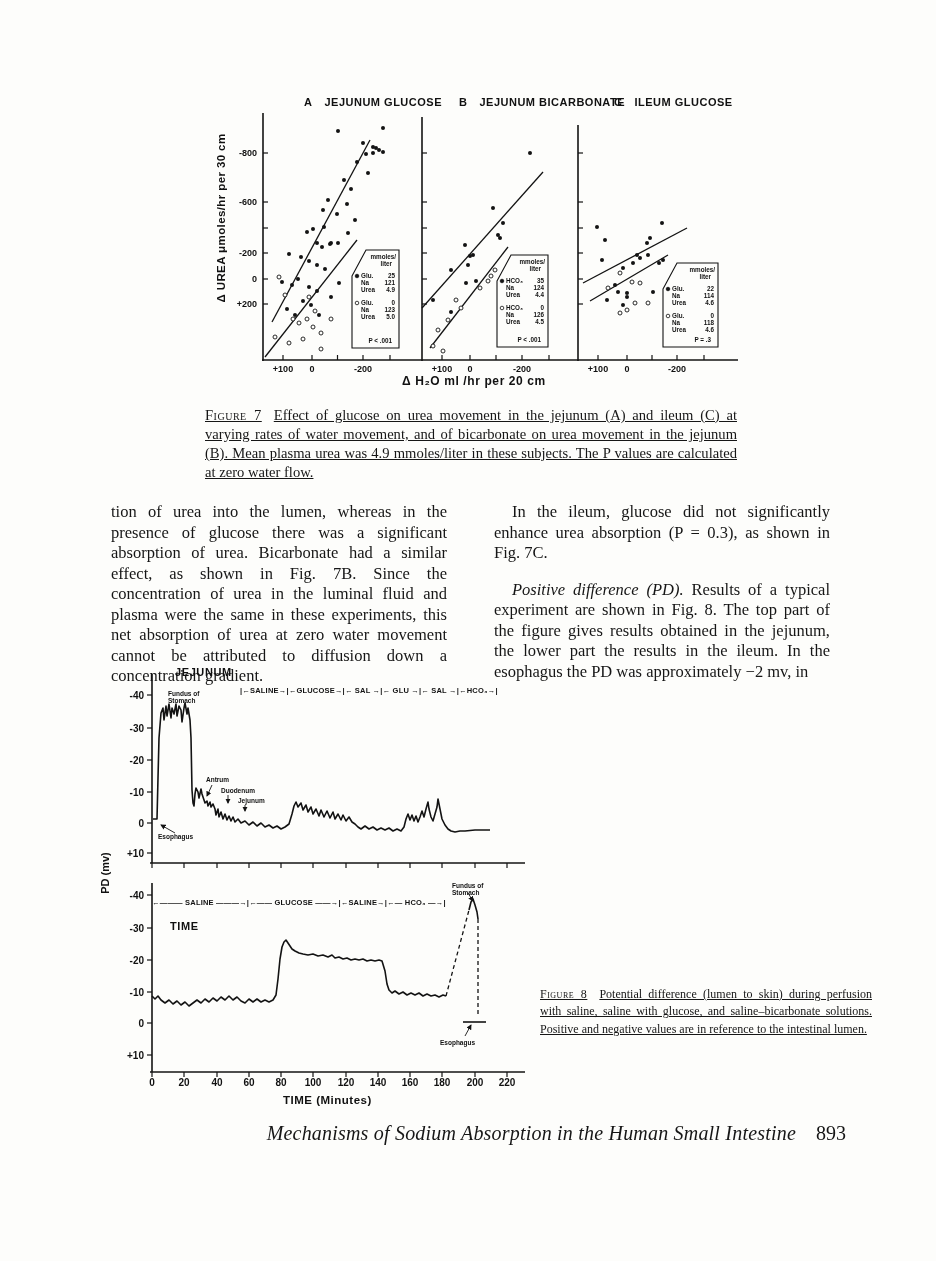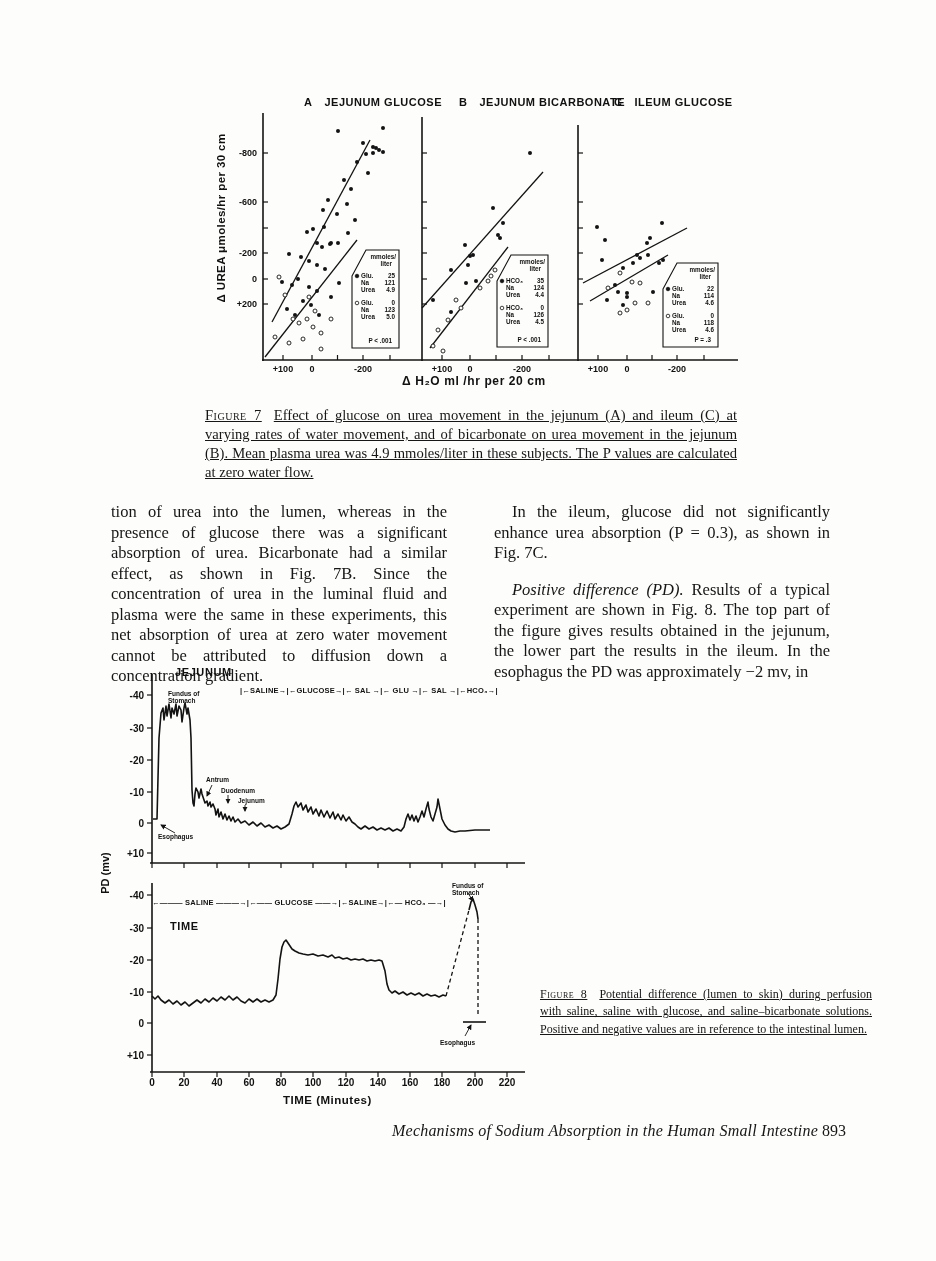--- a/index.html
+++ b/index.html
@@ -30,21 +30,21 @@
        letter-spacing:.6px;color:#111;white-space:nowrap;}
   .tiny{position:absolute;font:bold 6.5px "Liberation Sans","DejaVu Sans",sans-serif;
         line-height:7px;white-space:pre-line;color:#111;}
   .seg{position:absolute;font:bold 7.5px "Liberation Sans","DejaVu Sans",sans-serif;
        white-space:nowrap;letter-spacing:.2px;color:#111;}
   .pdlab{left:99px;top:938px;width:130px;text-align:center;transform:rotate(-90deg);
          transform-origin:0 0;font:bold 11px "Liberation Sans","DejaVu Sans",sans-serif;color:#111;}
   .timelab{left:283px;top:1094px;font:bold 11.5px "Liberation Sans","DejaVu Sans",sans-serif;
            letter-spacing:.5px;color:#111;}
   
-  .footer{display:flex;justify-content:flex-end;align-items:center;gap:4px;font-size:16px;}
+  .footer{display:flex;justify-content:flex-end;align-items:center;gap:20px;font-size:20px;}
   .footer i{letter-spacing:.2px;}
 </style>
 </head>
 <body>
 
 <div id="page">
 
   <svg id="fig7" class="abs" style="left:213px;top:85px" width="560" height="300">
       <g>
         <line x1="50" y1="28" x2="50" y2="276" stroke="#131313" stroke-width="1.6"></line>

